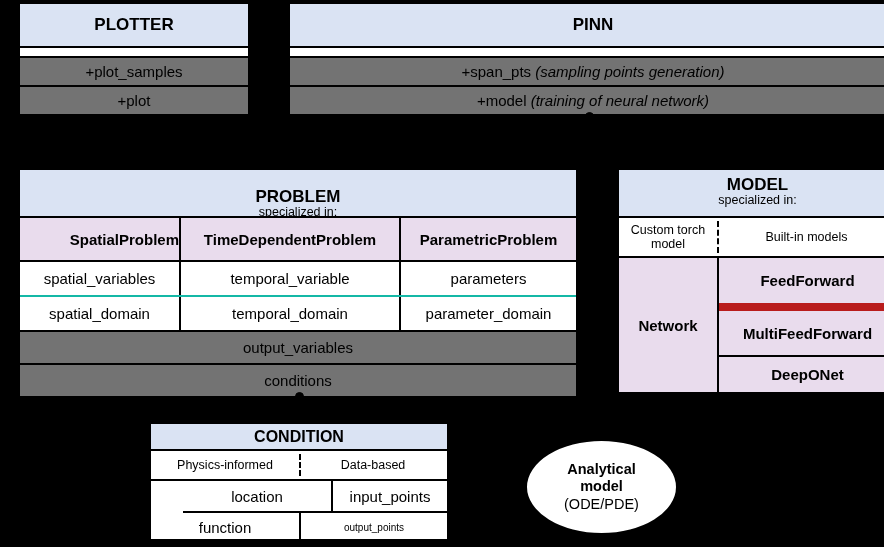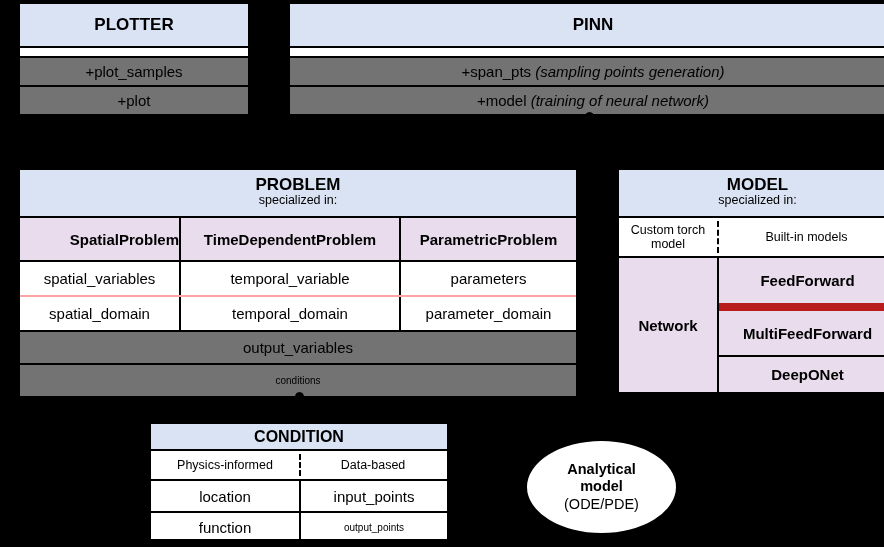--- a/index.html
+++ b/index.html
@@ -140,38 +140,38 @@
   <div class="conn-circle" style="left:236px; top:53px;"></div>
 
   <div class="conn-circle" style="left:569px; top:112px;"></div>
   <div class="vline" style="left:572px; top:118px; height:26px;"></div>
   <div class="hline" style="left:283px; top:142px; width:460px;"></div>
   <div class="vline" style="left:283px; top:142px; height:26px;"></div>
   <div class="vline" style="left:741px; top:142px; height:26px;"></div>
 
   <div class="box" style="left:2px; top:168px; width:560px; height:224px;">
 
-    <div class="hdr" style="height:48px; padding-top:6px; font-size:17px;">
+    <div class="hdr" style="height:48px; padding-top:18px; font-size:17px;">
       <span>PROBLEM</span>
       <span class="sub">specialized in:</span>
     </div>
 
     <div style="display:flex; height:42px; border-bottom:2px solid #000;">
       <div class="pink" style="width:159px; border-right:2px solid #000; display:flex; align-items:center; justify-content:flex-end; font-weight:bold; font-size:15px;">
         <span>SpatialProblem</span>
       </div>
       <div class="pink" style="width:218px; border-right:2px solid #000; display:flex; align-items:center; justify-content:center; font-weight:bold; font-size:15px;">
         <span>TimeDependentProblem</span>
       </div>
       <div class="pink" style="flex:1; display:flex; align-items:center; justify-content:center; font-weight:bold; font-size:15px;">
         <span>ParametricProblem</span>
       </div>
     </div>
 
-    <div style="display:flex; height:33px; border-bottom:2px solid #fca5a5;">
+    <div style="display:flex; height:33px; border-bottom:2px solid #14b8a6;">
       <div style="width:159px; border-right:2px solid #000; display:flex; align-items:center; justify-content:center; font-size:15px;">
         <span>spatial_variables</span>
       </div>
       <div style="width:218px; border-right:2px solid #000; display:flex; align-items:center; justify-content:center; font-size:15px;">
         <span>temporal_variable</span>
       </div>
       <div style="flex:1; display:flex; align-items:center; justify-content:center; font-size:15px;">
         <span>parameters</span>
       </div>
     </div>
@@ -184,21 +184,21 @@
         <span>temporal_domain</span>
       </div>
       <div style="flex:1; display:flex; align-items:center; justify-content:center; font-size:15px;">
         <span>parameter_domain</span>
       </div>
     </div>
 
     <div class="row" style="height:33px; font-size:15px;">
       <span>output_variables</span>
     </div>
-    <div class="row last" style="height:31px; font-size:10px;align-items:center;">
+    <div class="row last" style="height:31px; font-size:15px;align-items:center;">
       <span>conditions</span>
     </div>
   </div>
 
   <div class="box" style="left:601px; top:168px; width:281px; height:224px;">
     <div class="hdr" style="height:48px; padding-top:6px; font-size:17px;">
       <span>MODEL</span>
       <span class="sub">specialized in:</span>
     </div>
 
@@ -239,21 +239,21 @@
     <div style="position:relative; display:flex; height:28px; border-bottom:2px solid #000;">
       <div style="width:148px; display:flex; align-items:center; justify-content:center; font-size:12.5px;">
         <span>Physics-informed</span>
       </div>
       <div style="flex:1; display:flex; align-items:center; justify-content:center; font-size:12.5px;">
         <span>Data-based</span>
       </div>
       <div class="dashdiv" style="left:148px; top:3px; height:22px;"></div>
     </div>
 
-    <div style="display:flex; height:30px; border-bottom:2px solid #000;">
+    <div style="display:flex; height:30px; border-bottom:2px solid #000;margin-left:32px;">
       <div style="width:148px; border-right:2px solid #000; display:flex; align-items:center; justify-content:center; font-size:15px;">
         <span>location</span>
       </div>
       <div style="flex:1; display:flex; align-items:center; justify-content:center; font-size:15px;">
         <span>input_points</span>
       </div>
     </div>
 
     <div style="display:flex; height:28px;">
       <div style="width:148px; border-right:2px solid #000; display:flex; align-items:center; justify-content:center; font-size:15px;">

